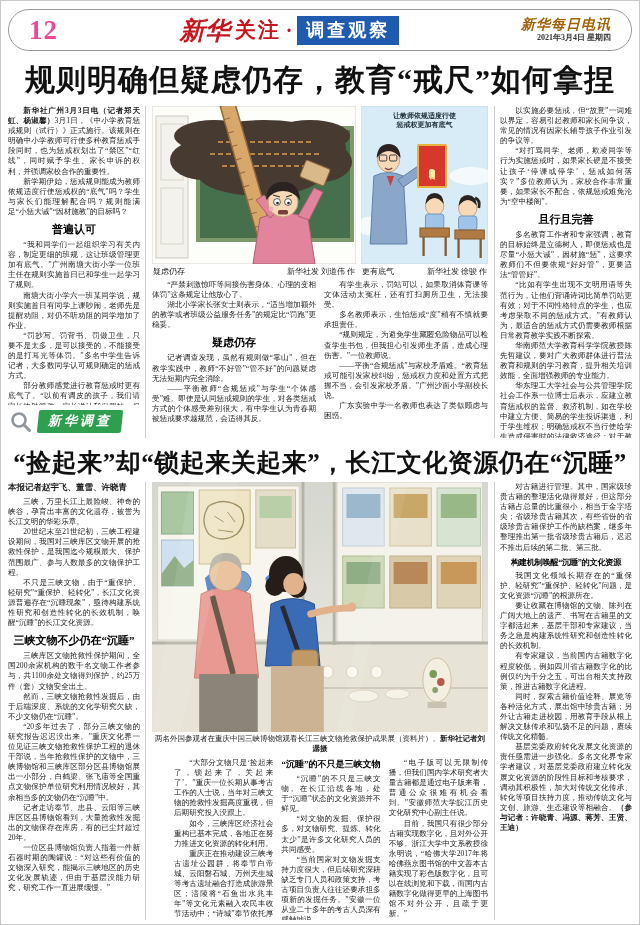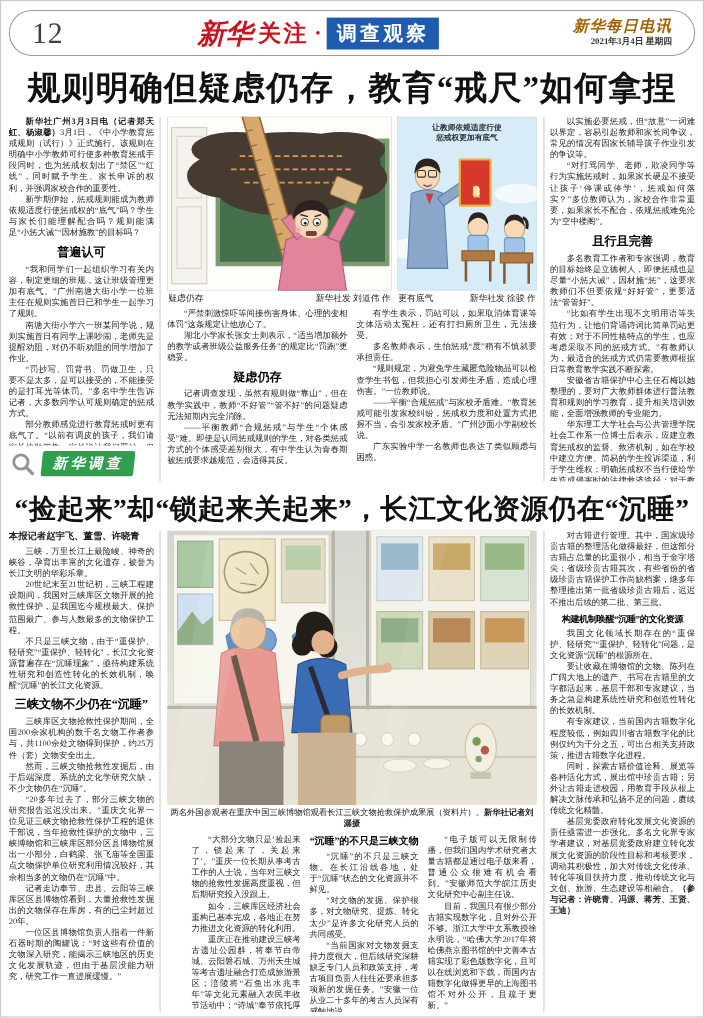--- a/index.html
+++ b/index.html
@@ -4,21 +4,21 @@
 <title>新华每日电讯 12版</title>
 <style>
   html,body{margin:0;padding:0;background:#d9d9d9;}
   .page{position:relative;width:640px;height:925px;margin:0 auto;background:#fff;
     border:1px solid #c9c9c9;box-sizing:border-box;padding:0 7px;overflow:hidden;
     font-family:"Liberation Serif","DejaVu Serif",serif;color:#1c1c1c;}
   
   .masthead{display:flex;align-items:center;justify-content:space-between;
     height:42px;margin-top:8px;border:1.5px solid #9a9a9a;border-radius:22px;
     padding:0 20px;box-sizing:border-box;background:#fff;}
-  .page-num{font-size:27px;font-weight:400;color:#404040;letter-spacing:1px;}
+  .page-num{font-size:27px;font-weight:700;color:#ec4899;letter-spacing:1px;}
   .section-title{display:flex;align-items:center;gap:5px;}
   .brand-script{font-size:25px;font-weight:700;font-style:italic;color:#c8161e;}
   .section-word{font-size:21px;font-weight:700;color:#c8161e;letter-spacing:2px;}
   .section-dot{font-size:20px;font-weight:700;color:#c8161e;}
   .section-box{background:#1f5cb0;color:#fff;font-size:18px;font-weight:700;
     padding:2px 9px 3px;letter-spacing:3px;}
   .masthead-right{text-align:right;line-height:1.15;}
   .paper-name{font-size:14px;font-weight:700;font-style:italic;color:#a16207;letter-spacing:1px;}
   .paper-date{font-size:8px;color:#333;font-weight:700;}
   
@@ -237,21 +237,21 @@
           </div>
         </div>
       </div>
 
       <div class="col4">
         <p class="body">以实施必要惩戒，但“故意”一词难以界定，容易引起教师和家长间争议，常见的情况有因家长辅导孩子作业引发的争议等。</p>
         <p class="body">“对打骂同学、老师，欺凌同学等行为实施惩戒时，如果家长硬是不接受让孩子‘停课或停学’，惩戒如何落实？”多位教师认为，家校合作非常重要，如果家长不配合，依规惩戒难免沦为“空中楼阁”。</p>
         <h3 class="subhead">且行且完善</h3>
         <p class="body">多名教育工作者和专家强调，教育的目标始终是立德树人，即便惩戒也是尽量“小惩大诫”，因材施“惩”，这要求教师们不但要依规“好好管”，更要适法“管管好”。</p>
         <p class="body">“比如有学生出现不文明用语等失范行为，让他们背诵诗词比简单罚站更有效；对于不同性格特点的学生，也应考虑采取不同的惩戒方式。”有教师认为，最适合的惩戒方式仍需要教师根据日常教育教学实践不断探索。</p>
-        <p class="body">安徽省古籍保护中心主任石梅以她整理的，要对广大教师群体进行普法教育和规则的学习教育，提升相关培训效能，全面增强教师的专业能力。</p>
+        <p class="body">华南师范大学教育科学学院教授陈先哲建议，要对广大教师群体进行普法教育和规则的学习教育，提升相关培训效能，全面增强教师的专业能力。</p>
         <p class="body">华东理工大学社会与公共管理学院社会工作系一位博士后表示，应建立教育惩戒权的监督、救济机制，如在学校中建立方便、简易的学生投诉渠道，利于学生维权；明确惩戒权不当行使给学生造成侵害时的法律救济途径；对于教师依规行使惩戒权却遭受处罚的情况，也应建立相应的权利救济机制。</p>
 
       </div>
     </div>
   </section>
 
   <section>
     <h1 class="headline2">“捡起来”却“锁起来关起来”，长江文化资源仍在“沉睡”</h1>
 
     <div class="a2-body">

